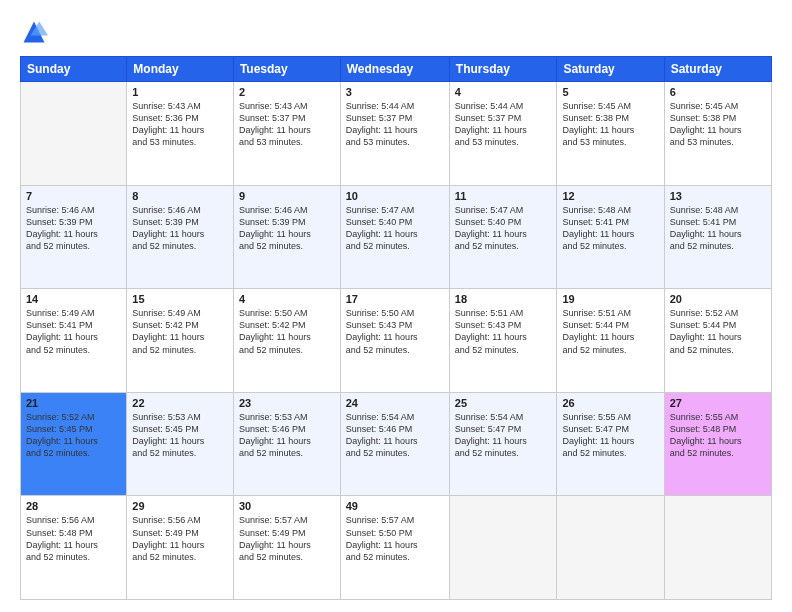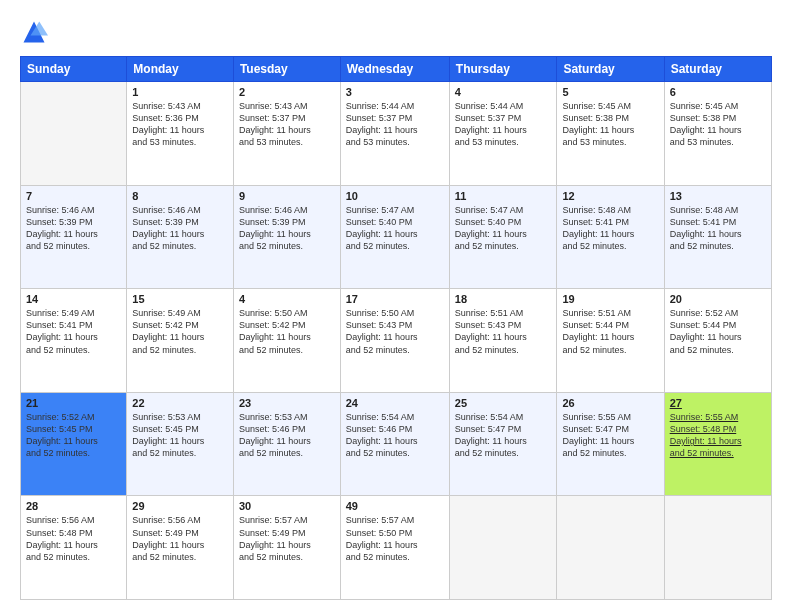--- a/index.html
+++ b/index.html
@@ -319,21 +319,21 @@
 Daylight: 11 hours
 and 52 minutes.</div>
           </td>
           <td style="background: rgb(240, 244, 255); margin-left: 12px;">
             <span class="day-num">26</span>
             <div class="day-info" style="white-space: pre-line;">Sunrise: 5:55 AM
 Sunset: 5:47 PM
 Daylight: 11 hours
 and 52 minutes.</div>
           </td>
-          <td style="background: #bef264; text-decoration: underline;">
+          <td style="background: #f0abfc;">
             <span class="day-num">27</span>
             <div class="day-info" style="white-space: pre-line;">Sunrise: 5:55 AM
 Sunset: 5:48 PM
 Daylight: 11 hours
 and 52 minutes.</div>
           </td>
         </tr>
         <tr>
           <td style="background: rgb(255, 255, 255);">
             <span class="day-num">28</span>

